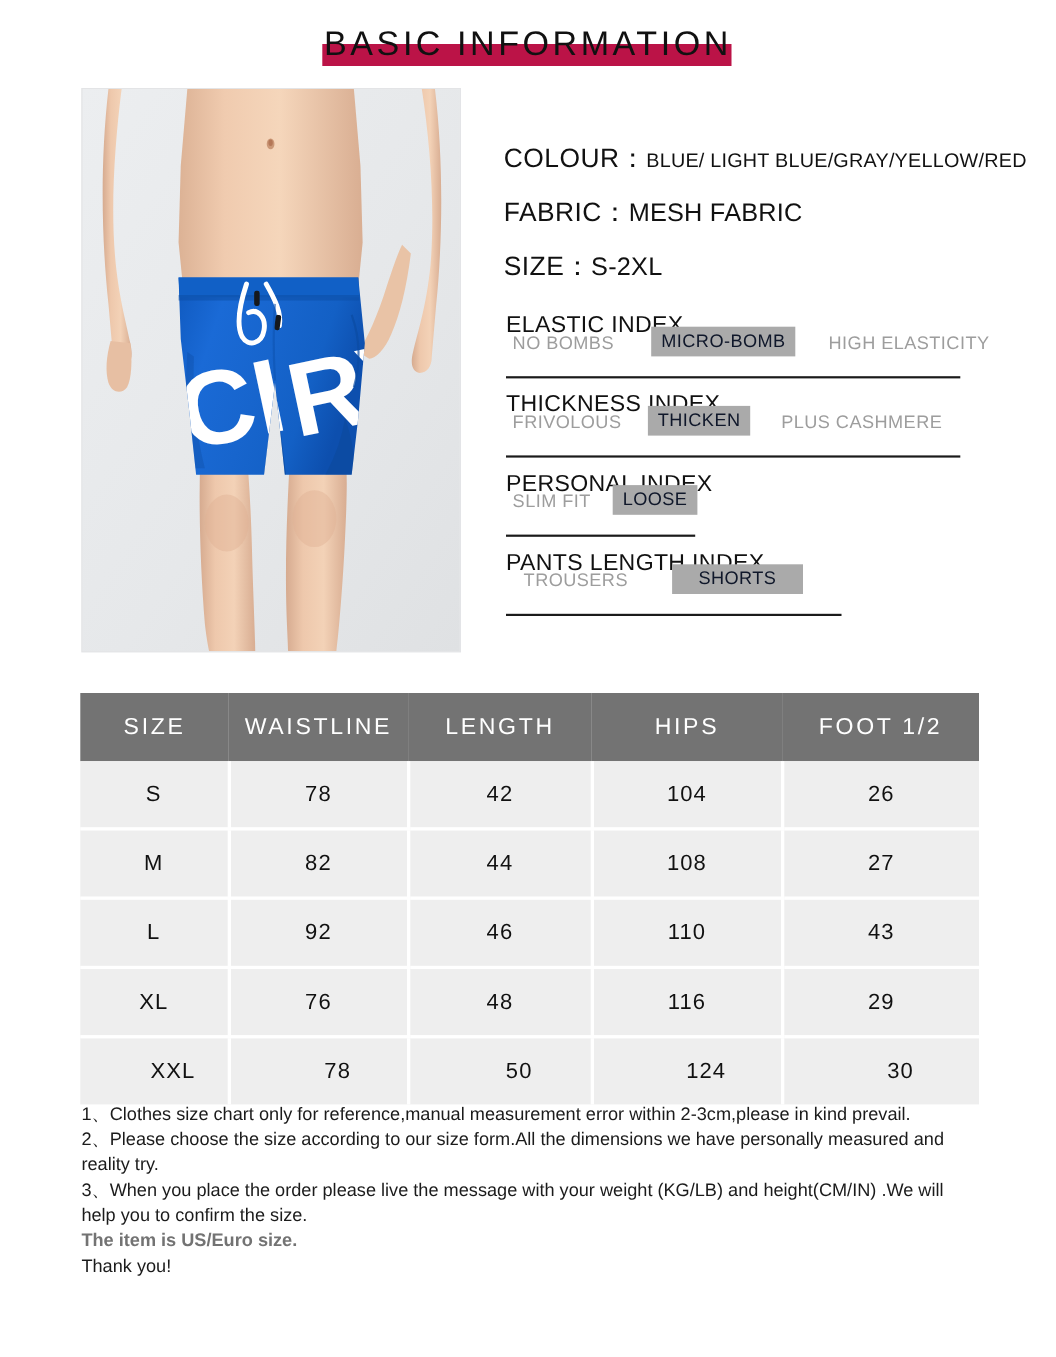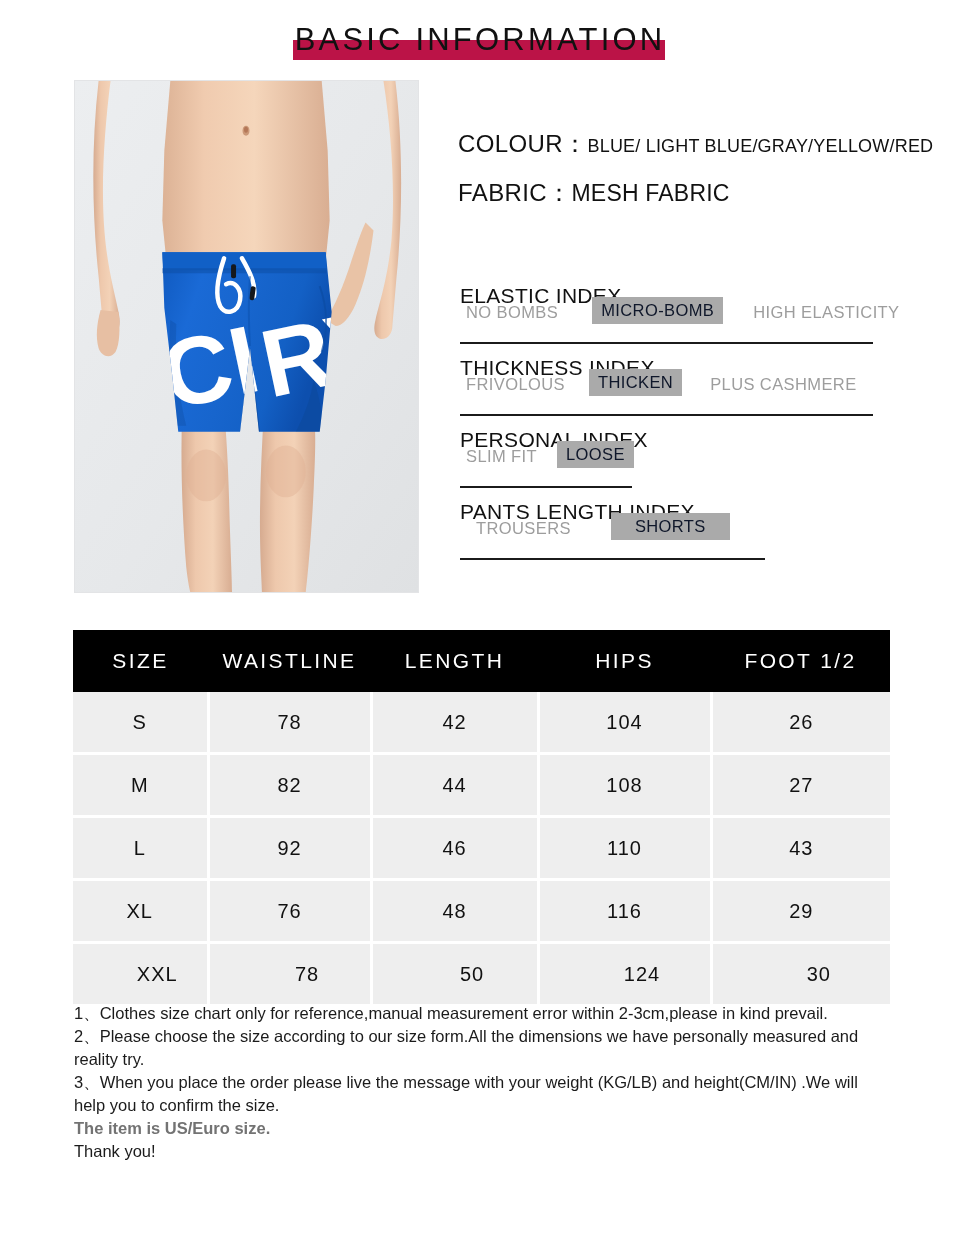--- a/index.html
+++ b/index.html
@@ -135,21 +135,21 @@
     top: 630px;
     width: 817px;
     border-collapse: collapse;
     table-layout: fixed;
   }
   .table th, .table td {
     text-align: center;
     vertical-align: middle;
   }
   .table thead th {
-    background: #000000;
+    background: #737373;
     color: #ffffff;
     height: 60px;
     font-size: 21px;
     font-weight: 400;
     letter-spacing: 2.4px;
   }
   .table tbody td {
     background: #eeeeee;
     color: #111;
     height: 58px;
@@ -268,20 +268,23 @@
   </svg>
 </div>
 
 <div class="specs">
   <div class="spec-line">
     <span class="spec-key">COLOUR：</span><span class="spec-val">BLUE/ LIGHT BLUE/GRAY/YELLOW/RED</span>
   </div>
   <div class="spec-line">
     <span class="spec-key">FABRIC：</span><span class="spec-val big">MESH FABRIC</span>
   </div>
+  <div class="spec-line">
+    <span class="spec-key">SIZE：</span><span class="spec-val big">S-2XL</span>
+  </div>
 </div>
 
 <div class="index-sec">
 
   <div class="idx-heading">ELASTIC INDEX</div>
   <div class="idx-row">
     <div class="idx-rule" style="width:413px;"></div>
     <div class="idx-opts">
       <span class="opt">NO BOMBS</span>
       <span class="opt sel" style="margin-left:28px;">MICRO-BOMB</span>

